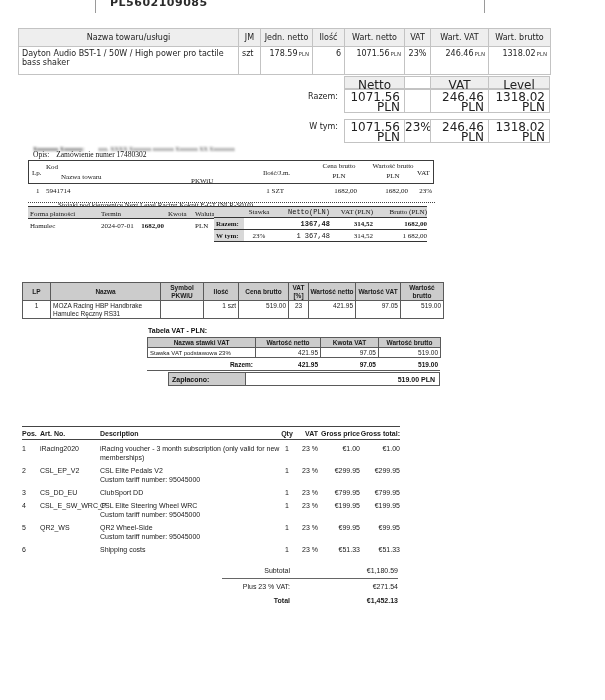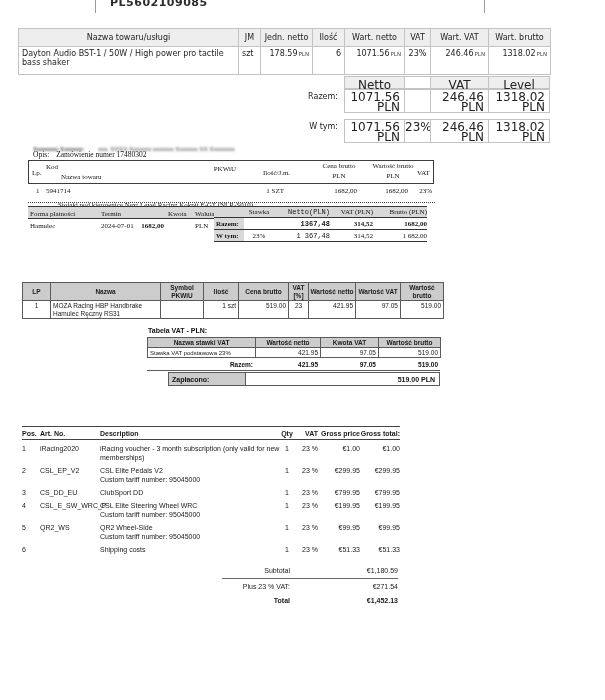--- a/index.html
+++ b/index.html
@@ -174,21 +174,21 @@
 
   <div class="abs ser" style="left:33px;top:150px;font-size:7.5px">
     <span>Opis:</span>
     <span style="margin-left:5px">Zamówienie numer 17480302</span>
   </div>
 
   <div class="abs ser i2box" style="left:28px;top:160px;width:406px;height:24px">
     <span style="left:3px;top:8px">Lp.</span>
     <span style="left:17px;top:2px">Kod</span>
     <span style="left:32px;top:12px">Nazwa towaru</span>
-    <span style="left:162px;top:4px;width:45px;text-align:right">PKWiU</span>
+    <span style="left:162px;top:16px;width:45px;text-align:left">PKWiU</span>
     <span style="left:225px;top:8px;width:45px;text-align:center">Ilość/J.m.</span>
     <span style="left:285px;top:1px;width:50px;text-align:center">Cena brutto</span>
     <span style="left:285px;top:11px;width:50px;text-align:center">PLN</span>
     <span style="left:334px;top:1px;width:60px;text-align:center">Wartość brutto</span>
     <span style="left:334px;top:11px;width:60px;text-align:center">PLN</span>
     <span style="left:388px;top:8px">VAT</span>
   </div>
 
   <div class="i2txt ser" style="left:36px;top:187px">1</div>
   <div class="i2txt ser" style="left:46px;top:187px">5941714</div>

